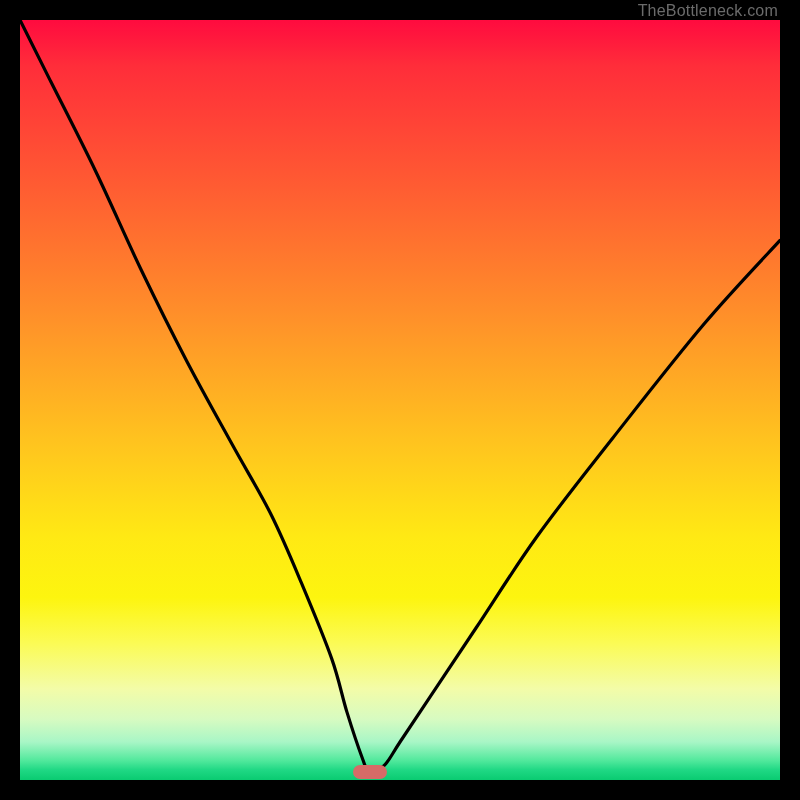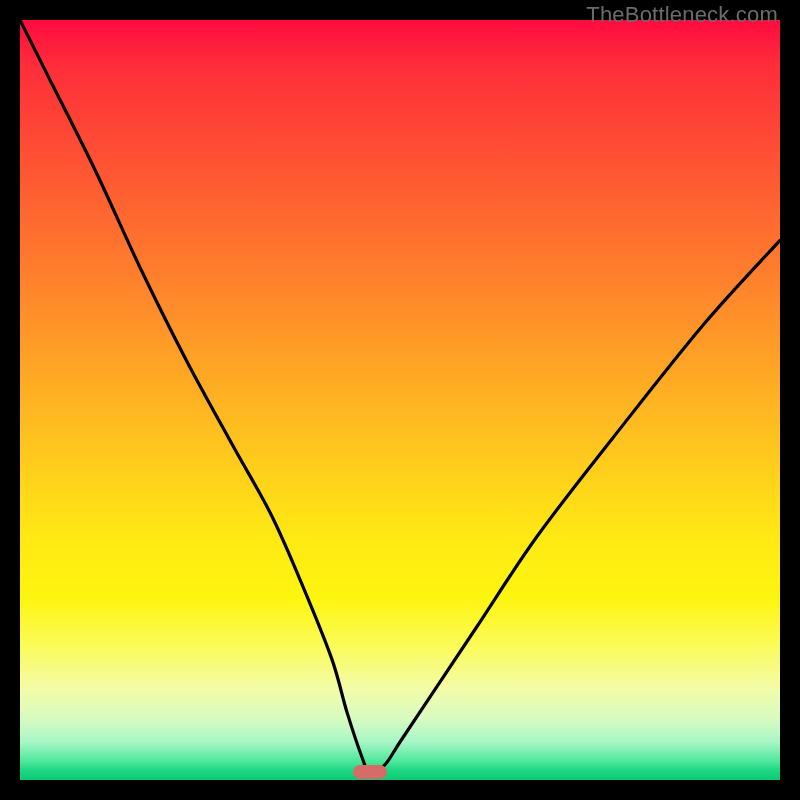--- a/index.html
+++ b/index.html
@@ -39,21 +39,21 @@
       #4fe89b 97.5%,
       #1fd884 98.7%,
       #0acb71 100%
     );
   }
   .watermark {
     position: absolute;
     top: 2px;
     right: 22px;
     color: #6b6b6b;
-    font-size: 22px;
+    font-size: 16px;
     letter-spacing: 0.2px;
     user-select: none;
   }
   svg.curve {
     position: absolute;
     left: 0;
     top: 0;
     width: 760px;
     height: 760px;
     overflow: visible;

